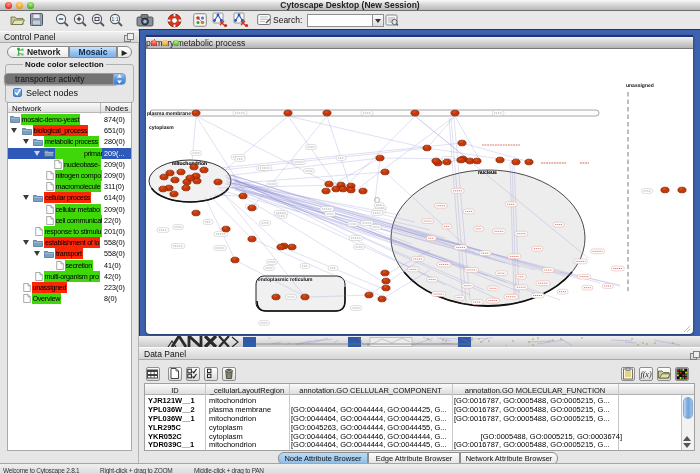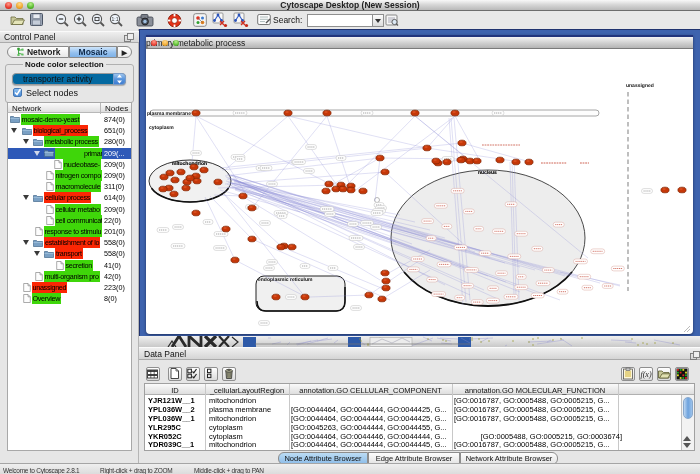--- a/index.html
+++ b/index.html
@@ -15,21 +15,21 @@
 
 #cpanel { left:0; top:29px; width:139px; height:434px; background:#e6e6e6; border-right:1px solid #b5b5b5; }
 #cphead { left:0; top:31px; width:139px; height:12px; background:linear-gradient(#efefef,#d6d6d6); border-top:1px solid #fafafa; border-bottom:1px solid #ababab; }
 #cphead .t { font-size:8.5px; color:#111; line-height:11px; padding-left:4px; }
 
 #seg { left:7px; top:46px; width:125px; height:12px; }
 .seg { position:absolute; top:0; height:12px; border:1px solid #8a8a8a; font-size:8.5px; font-weight:bold; text-align:center; line-height:11px; color:#222; background:linear-gradient(#ffffff,#e8e8e8); }
 
 #grpbox { left:5px; top:64px; width:129px; height:39px; border:1px solid #b0b0b0; border-radius:3px; }
 #grplbl { left:10px; top:60px; font-size:8px; font-weight:bold; color:#111; background:#e6e6e6; padding:0 2px;margin-left:13px; }
-#combo { left:12px; top:73px; width:114px; height:12px; background:#0369a1; border:1px solid #9a9a9a; border-radius:4px; box-shadow:0 1px 1px rgba(0,0,0,.25); }
+#combo { left:4px; top:73px; width:114px; height:12px; background:#737373; border:1px solid #9a9a9a; border-radius:4px; box-shadow:0 1px 1px rgba(0,0,0,.25); }
 #combo .t { font-size:8.5px; line-height:11px; color:#111; padding-left:10px; }
 #combobtn { left:113px; top:73px; width:13px; height:12px; border-radius:0 4px 4px 0; background:linear-gradient(#9cc4ee,#5a95dd 50%,#3f7ed2); border:1px solid #7a9cc8; }
 #chk { left:13px; top:88px; width:9px; height:9px; border-radius:2px; background:linear-gradient(#8dc0ef,#4a8ad8); border:1px solid #4377b5; }
 #chklbl { left:26px; top:88px; font-size:9px; color:#111; }
 
 #treebox { left:7px; top:102px; width:125px; height:349px; background:#fff; border:1px solid #a8a8a8; }
 #treehead { left:7px; top:102px; width:125px; height:11px; background:linear-gradient(#fbfbfb,#dfdfdf); border:1px solid #a8a8a8; border-bottom:1px solid #b8b8b8; font-size:8px; color:#111; }
 .trow { position:absolute; left:8px; width:123px; height:11px; font-size:7.2px; letter-spacing:-0.3px; white-space:nowrap; overflow:hidden; }
 .trow .lbl { position:absolute; top:0; height:11px; line-height:11px; padding:0 1px; color:#000; }
 .trow .cnt { position:absolute; left:96px; top:0; height:11px; line-height:11px; color:#000; letter-spacing:0; }

